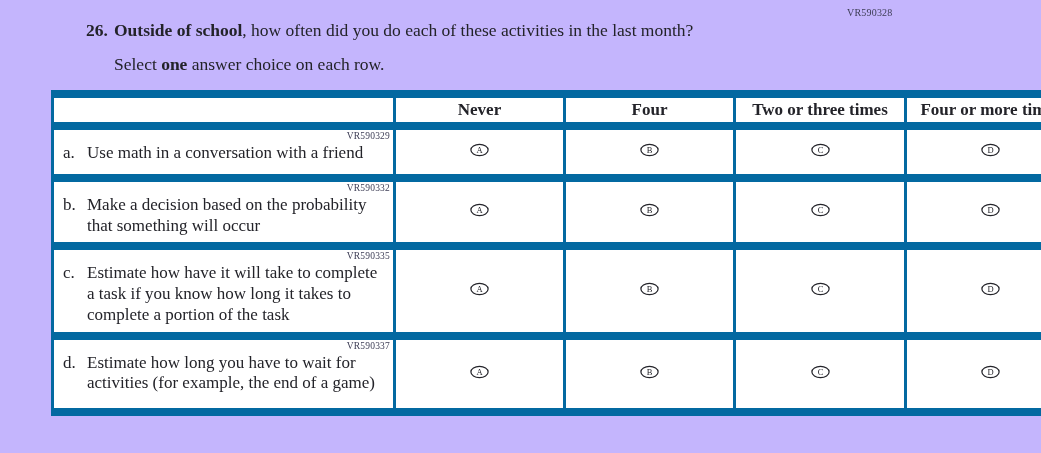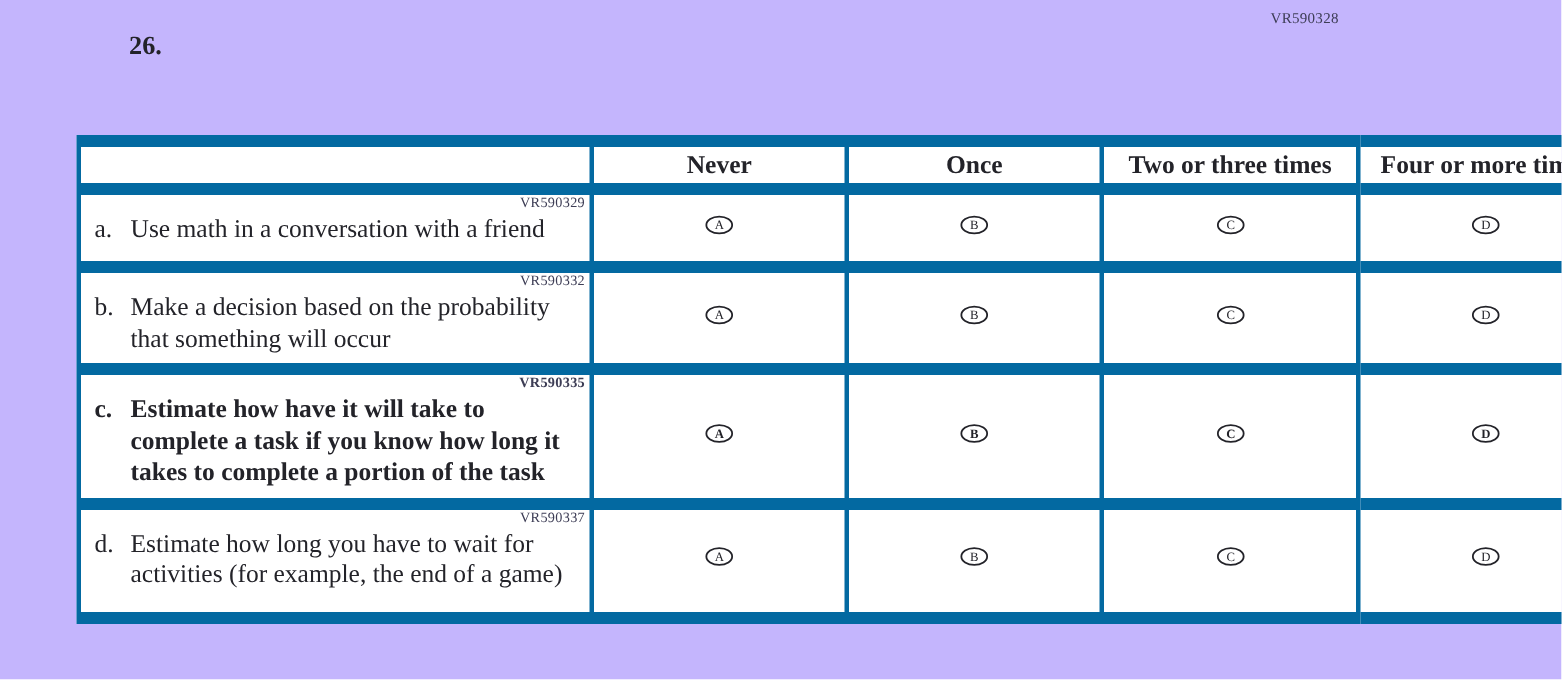--- a/index.html
+++ b/index.html
@@ -45,54 +45,57 @@
   .vr-cell {
     position: absolute; top: 1px; right: 3px;
     font-size: 9.5px; color: #3d3d55; letter-spacing: 0.2px;
   }
   .q-item { display: flex; }
   .q-letter { width: 24px; flex: none; }
   .q-text { flex: 1; padding-right: 2px; }
   td.bubble-cell { text-align: center; vertical-align: middle; }
   .row-a td { height: 52px; }
   .row-b td { height: 60px; }
-  .row-c td { height: 76px; font-weight: bold; }
+  .row-c td { height: 76px; }
   .row-d td { height: 76px; }
   .bubble { display: inline-block; cursor: pointer; line-height: 0; }
   .bubble svg { display: block; }
   .bubble text {
     font-family: "Liberation Serif", serif; font-size: 8.5px; fill: #232329;
   }
 </style>
 </head>
 <body>
 
 <div class="page">
 
   <div class="vr-top">VR590328</div>
 
   <div class="question-block">
     <div class="q-line">
       <span class="q-number">26.</span>
+      <span><span class="q-bold">Outside of school</span><span>, how often did you do each of these activities in the last month?</span>
+        <div class="q-instruction"><span>Select </span><span class="q-bold">one</span><span> answer choice on each row.</span></div>
+      </span>
     </div>
   </div>
 
   <table class="survey">
     <colgroup>
       <col style="width:342px">
         <col style="width:170px">
         <col style="width:170px">
         <col style="width:171px">
         <col style="width:170px">
     </colgroup>
     <thead>
       <tr>
         <th></th>
         <th>Never</th>
-        <th>Once</th>
+        <th>Four</th>
         <th>Two or three times</th>
         <th>Four or more times</th>
       </tr>
     </thead>
     <tbody>
 
       <tr class="row-a">
         <td class="q-cell">
           <span class="vr-cell">VR590329</span>
           <div class="q-item">

